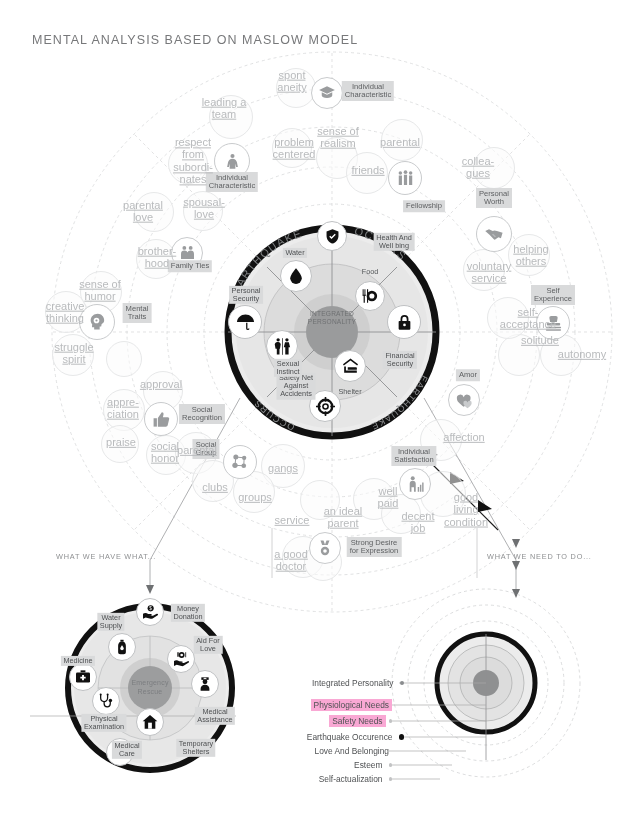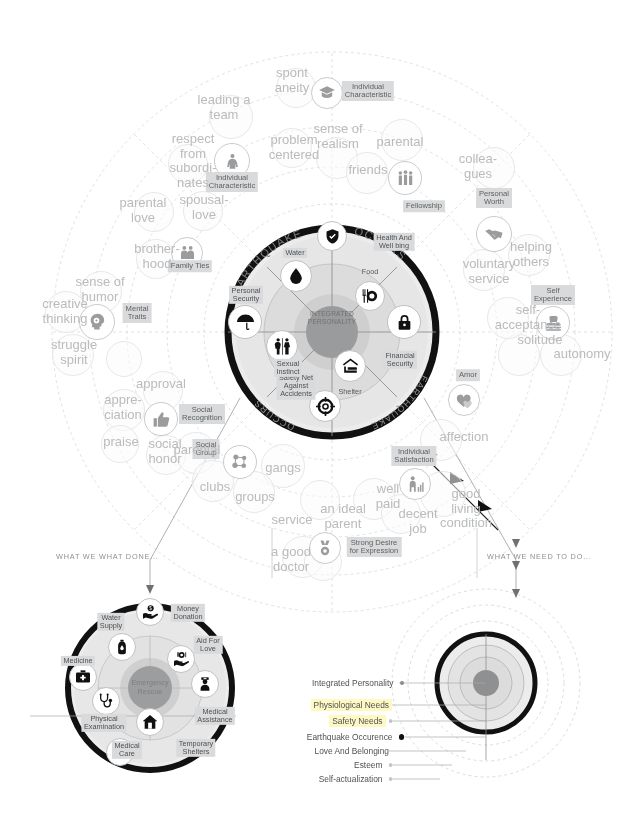--- a/index.html
+++ b/index.html
@@ -7,47 +7,48 @@
        font-family:"Liberation Sans","DejaVu Sans",sans-serif;color:#6b6b6b;}
   .stage{position:absolute;inset:0;}
   svg.layer{position:absolute;left:0;top:0;width:640px;height:828px;overflow:visible;}
 
   #page-title{position:absolute;left:32px;top:33px;font-size:12.5px;letter-spacing:1.05px;
      color:#77787a;white-space:nowrap;}
 
   
   .lbl{position:absolute;transform:translate(-50%,-50%);text-align:center;
        line-height:1.12;white-space:pre-line;pointer-events:auto;}
-  .faint{color:#b9bbbd;font-size:13px;}
+  .faint{color:#b9bbbd;font-size:11px;text-decoration:underline;}
   .tag{color:#5d5f61;font-size:7.6px;background:#d9dadb;padding:1.5px 3px;}
   .ring-label{position:absolute;transform:translate(-50%,-50%);font-size:7.3px;color:#4f5153;
        background:#d9dadb;padding:1px 2.5px;text-align:center;line-height:1.12;white-space:pre-line;}
   .ring-label.nobg{background:transparent;color:#55585a;}
   .hubtext{position:absolute;transform:translate(-50%,-50%);font-size:6.6px;color:#6f7173;
        text-align:center;line-height:1.25;letter-spacing:.2px;white-space:pre-line;}
   .phase{position:absolute;font-size:7.3px;letter-spacing:.8px;color:#8e9092;white-space:nowrap;}
   .legend-row{position:absolute;right:0;display:flex;align-items:center;justify-content:flex-end;
        font-size:8.4px;color:#4f5153;white-space:nowrap;}
   .legend-row span.txt{padding:1px 3px;}
-  .legend-row.hl span.txt{background:#fef9c3;}
+  .legend-row.hl span.txt{background:#f9a8d4;}
   .legend-dot{display:inline-block;border-radius:50%;margin-left:3px;}
 
   
   .bub{position:absolute;transform:translate(-50%,-50%);border-radius:50%;
        background:#fff;border:1px solid #bfc1c3;display:flex;align-items:center;
        justify-content:center;box-sizing:border-box;}
   .bub svg{display:block;}
   .ghost{position:absolute;transform:translate(-50%,-50%);border-radius:50%;
        border:1px solid #e7e8e9;background:rgba(252,252,252,.55);box-sizing:border-box;}
 </style>
 </head>
 <body>
 
 <div class="stage">
 
+  <div id="page-title">MENTAL ANALYSIS BASED ON MASLOW MODEL</div>
 
   <svg class="layer">
     <defs>
       <path id="arcTop" d="M 232 332 A 100 100 0 0 1 432 332"></path>
       <path id="arcBot" d="M 432 332 A 100 100 0 0 1 232 332"></path>
     </defs>
 
     <g fill="none" stroke="#d8d9da" stroke-width="0.8" stroke-dasharray="3,3">
       <circle cx="332" cy="332" r="128"></circle>
       <circle cx="332" cy="332" r="165"></circle>
@@ -484,21 +485,21 @@
 acceptance</div>
   <div class="lbl faint" style="left:531px;top:255px">helping
 others</div>
   <div class="lbl faint" style="left:489px;top:272px">voluntary
 service</div>
   <div class="lbl faint" style="left:478px;top:167px">collea-
 gues</div>
   <div class="lbl faint" style="left:400px;top:142px">parental</div>
   <div class="lbl faint" style="left:368px;top:170px">friends</div>
 
-  <div class="phase" style="left:56px;top:552px">WHAT WE WHAT DONE...</div>
+  <div class="phase" style="left:56px;top:552px">WHAT WE HAVE WHAT...</div>
   <div class="phase" style="left:487px;top:552px">WHAT WE NEED TO DO...</div>
 
   <div class="bub" style="left:150px;top:612px;width:28px;height:28px">
     <span>
       <svg width="16" height="16" viewBox="0 0 24 24">
           <circle cx="13" cy="6.5" r="4.6" fill="#111"></circle>
           <text x="13" y="9.6" font-size="7" fill="#fff" text-anchor="middle" font-family="Liberation Sans, sans-serif">$</text>
           <path fill="#111" d="M1.5 14.5c2.5-1.6 5.5-1.3 7.8.4l4.3.2c1.3.1 1.3 1.9 0 2l-4 .1 6.8.4 5.8-2.8c1.4-.6 2.5 1 1.4 2L16 21.6c-1 .7-2 .8-3.2.5l-7.3-2L1.5 22z"></path>
         </svg>
     </span>

